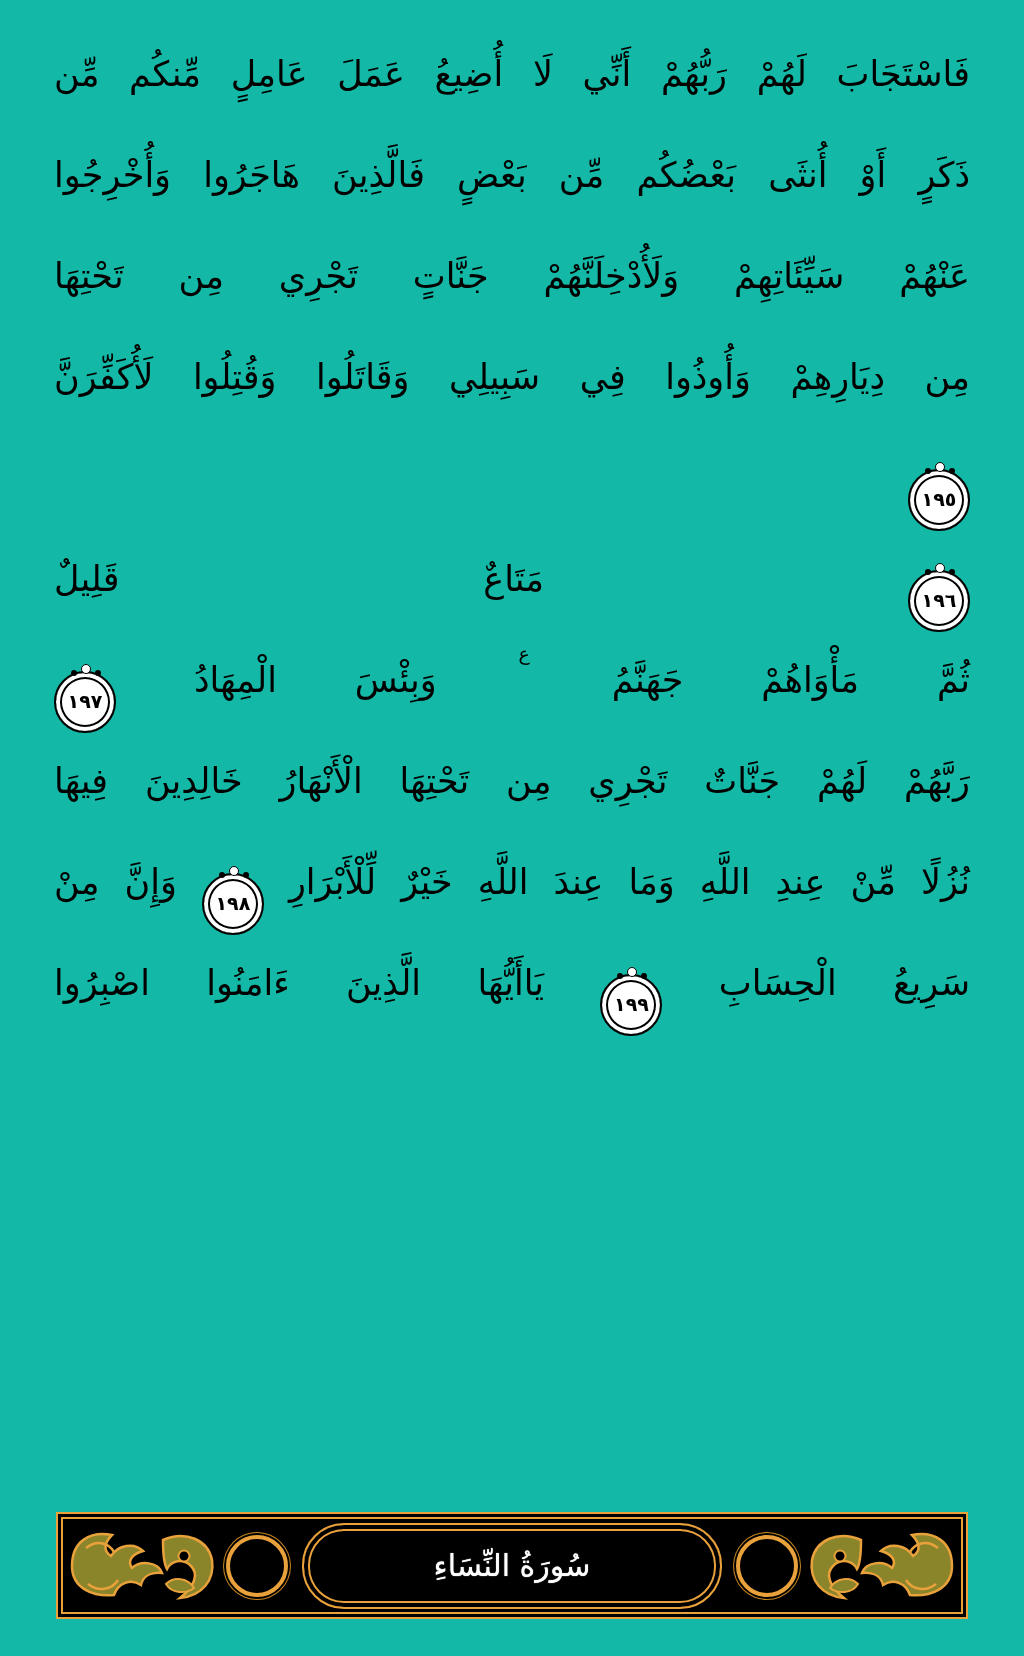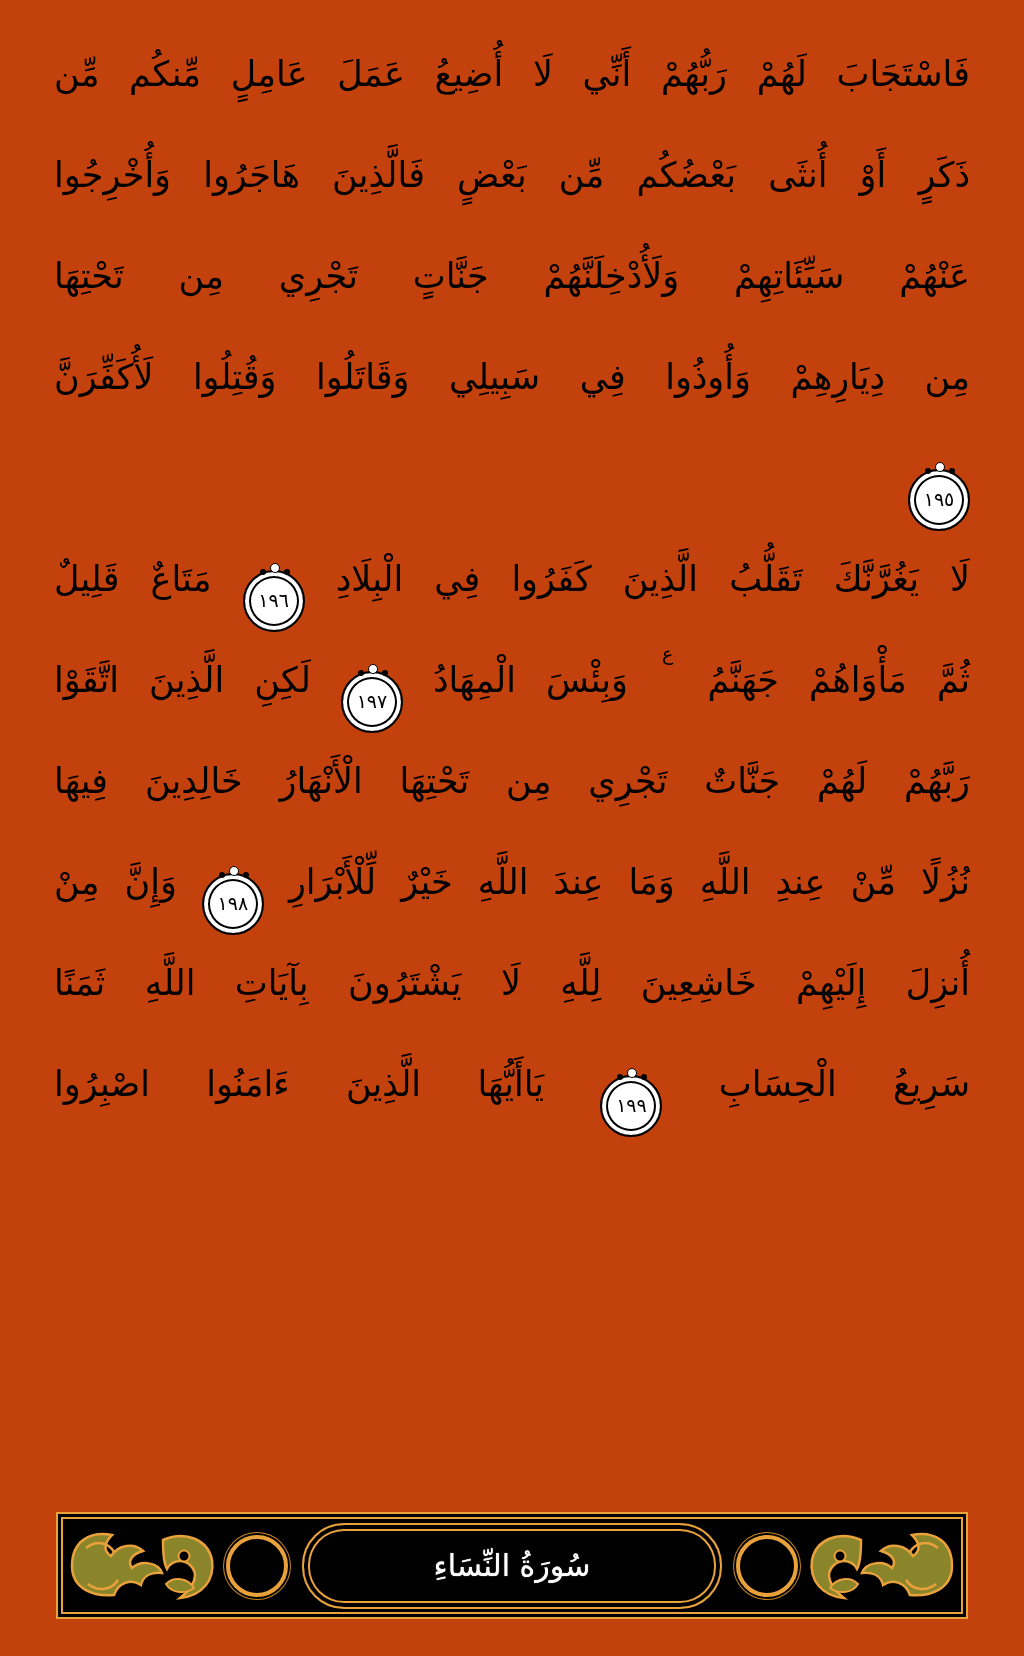--- a/index.html
+++ b/index.html
@@ -1,34 +1,34 @@
 <!DOCTYPE html>
 <html lang="ar"><head>
 <meta charset="utf-8">
 <style>
   html,body{margin:0;padding:0;background:#ffffff;}
   .page{
-    position:relative;width:1024px;height:1656px;background:#c2410c;
+    position:relative;width:1024px;height:1656px;background:#14b8a6;
     overflow:hidden;font-family:"DejaVu Sans",sans-serif;margin:0 auto;
   }
   .text-block{position:absolute;top:24px;left:54px;right:54px;}
   .line{
     direction:rtl;height:101px;line-height:101px;
     text-align:justify;text-align-last:justify;
     font-size:35px;color:#000;letter-spacing:0;
   }
   .line .seg{white-space:normal;}
   .line-last{padding-right:86px;padding-left:6px;}
   
   .vm{
     display:inline-flex;align-items:center;justify-content:center;
     width:58px;height:58px;border-radius:50%;
     border:2.5px solid #000;background:#fff;
     box-shadow:inset 0 0 0 4px #fff,inset 0 0 0 6px #000;
-    vertical-align:-16px;position:relative;
+    vertical-align:-16px;position:relative;font-weight:bold;
   }
   .vm::before{ 
     content:"";position:absolute;top:-9px;left:50%;margin-left:-4px;
     width:8px;height:8px;border-radius:50%;border:1.5px solid #000;background:#fff;
     box-shadow:-12px 4px 0 -2px #000,12px 4px 0 -2px #000;
   }
   .vm-num{font-size:19px;line-height:1;direction:rtl;}
   .ruku{
     display:inline-block;font-size:19px;line-height:1;
     transform:translateY(-32px);padding:0 4px;
@@ -81,53 +81,48 @@
       <span class="seg">مِن دِيَارِهِمْ وَأُوذُوا فِي سَبِيلِي وَقَاتَلُوا وَقُتِلُوا لَأُكَفِّرَنَّ</span>
     </div>
 
     <div class="line">
       <span class="vm">
           <span class="vm-num">١٩٥</span>
         </span>
     </div>
 
     <div class="line">
-      <span class="seg">لَا يَغُرَّنَّكَ تَقَلُّبُ الَّذِينَ كَفَرُوا فِي الْبِلَادِ</span>
       <span class="vm">
           <span class="vm-num">١٩٦</span>
         </span>
       <span class="seg">مَتَاعٌ قَلِيلٌ</span>
     </div>
 
     <div class="line">
       <span class="seg">ثُمَّ مَأْوَاهُمْ جَهَنَّمُ</span>
       <span class="ruku">ع</span>
       <span class="seg">وَبِئْسَ الْمِهَادُ</span>
       <span class="vm">
           <span class="vm-num">١٩٧</span>
         </span>
-      <span class="seg">لَكِنِ الَّذِينَ اتَّقَوْا</span>
     </div>
 
     <div class="line">
       <span class="seg">رَبَّهُمْ لَهُمْ جَنَّاتٌ تَجْرِي مِن تَحْتِهَا الْأَنْهَارُ خَالِدِينَ فِيهَا</span>
     </div>
 
     <div class="line">
       <span class="seg">نُزُلًا مِّنْ عِندِ اللَّهِ وَمَا عِندَ اللَّهِ خَيْرٌ لِّلْأَبْرَارِ</span>
       <span class="vm">
           <span class="vm-num">١٩٨</span>
         </span>
       <span class="seg">وَإِنَّ مِنْ</span>
     </div>
 
 
-    <div class="line">
-      <span class="seg">أُنزِلَ إِلَيْهِمْ خَاشِعِينَ لِلَّهِ لَا يَشْتَرُونَ بِآيَاتِ اللَّهِ ثَمَنًا</span>
-    </div>
 
 
     <div class="line">
       <span class="seg">سَرِيعُ الْحِسَابِ</span>
       <span class="vm">
           <span class="vm-num">١٩٩</span>
         </span>
       <span class="seg">يَاأَيُّهَا الَّذِينَ ءَامَنُوا اصْبِرُوا</span>
     </div>
 

